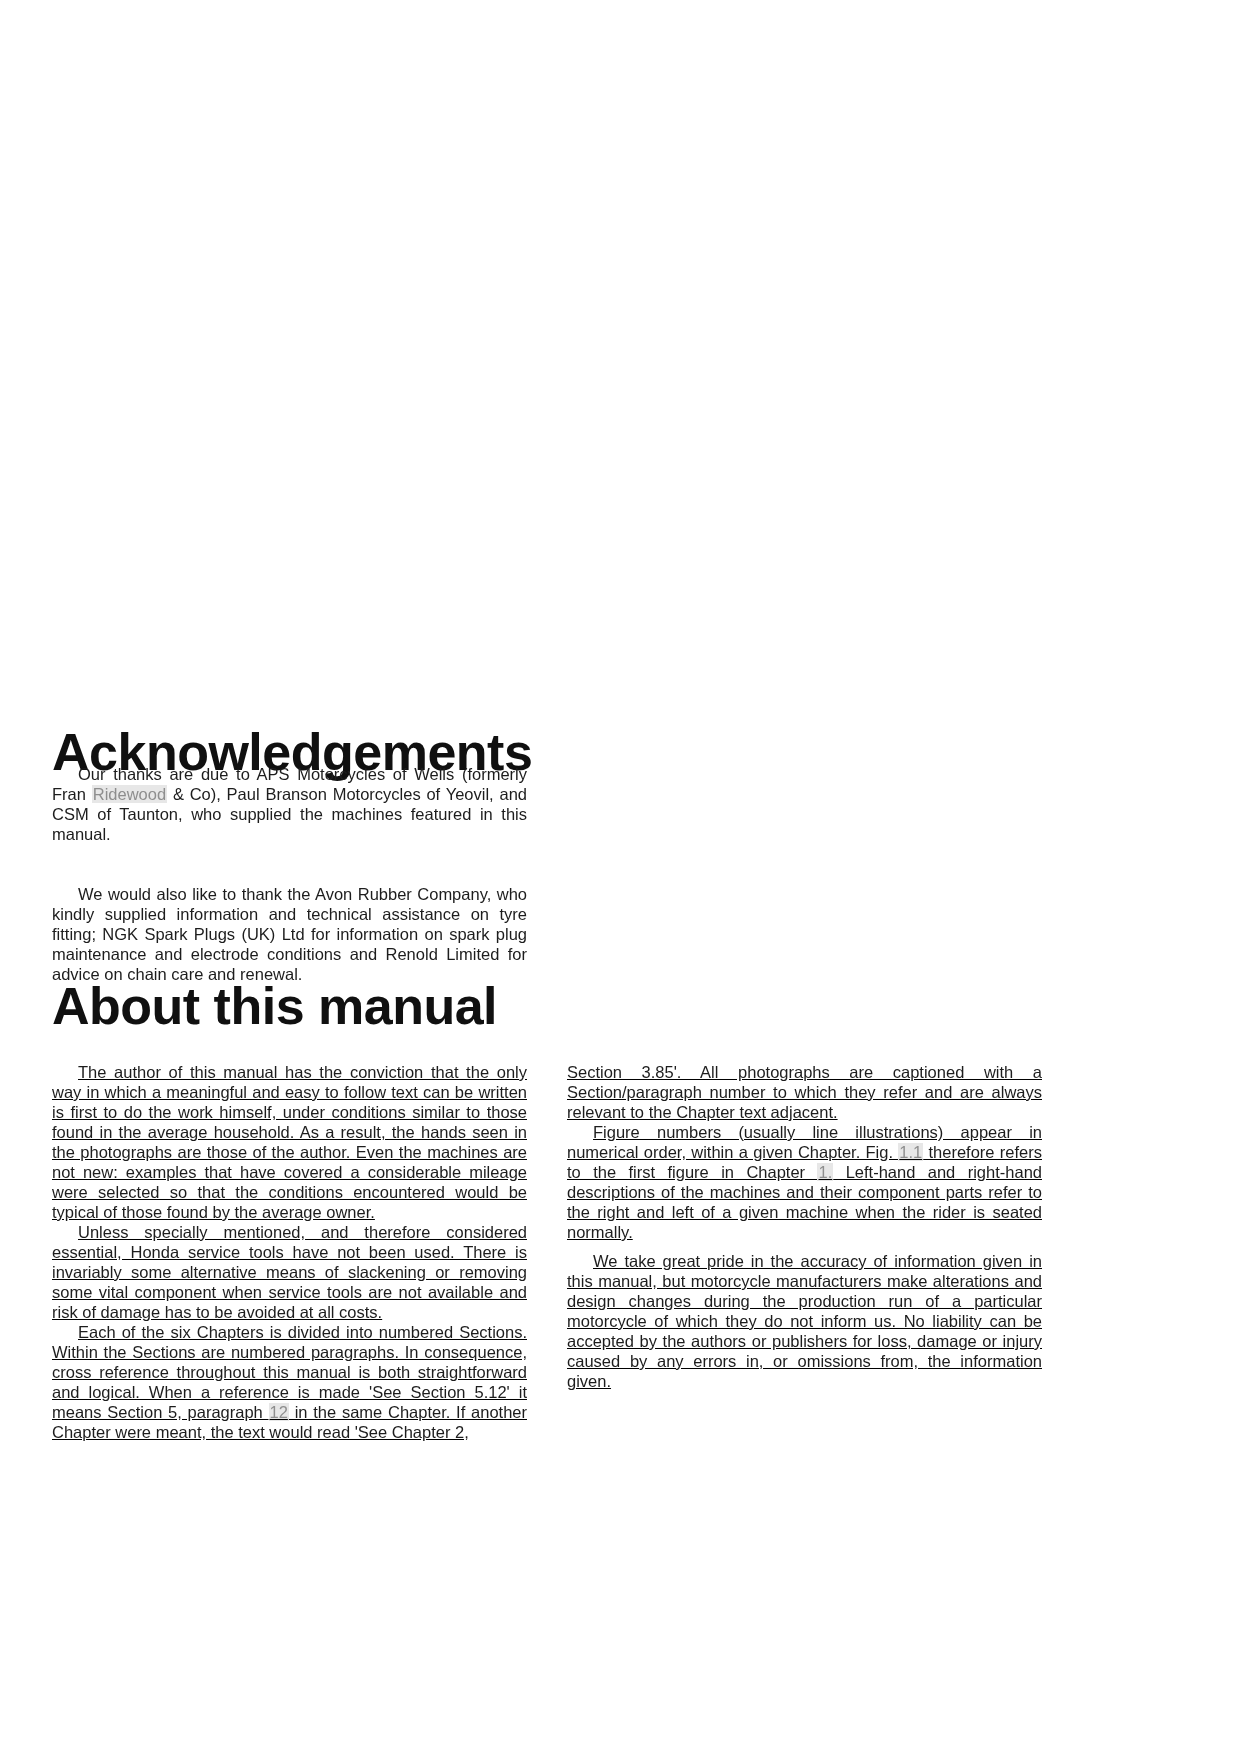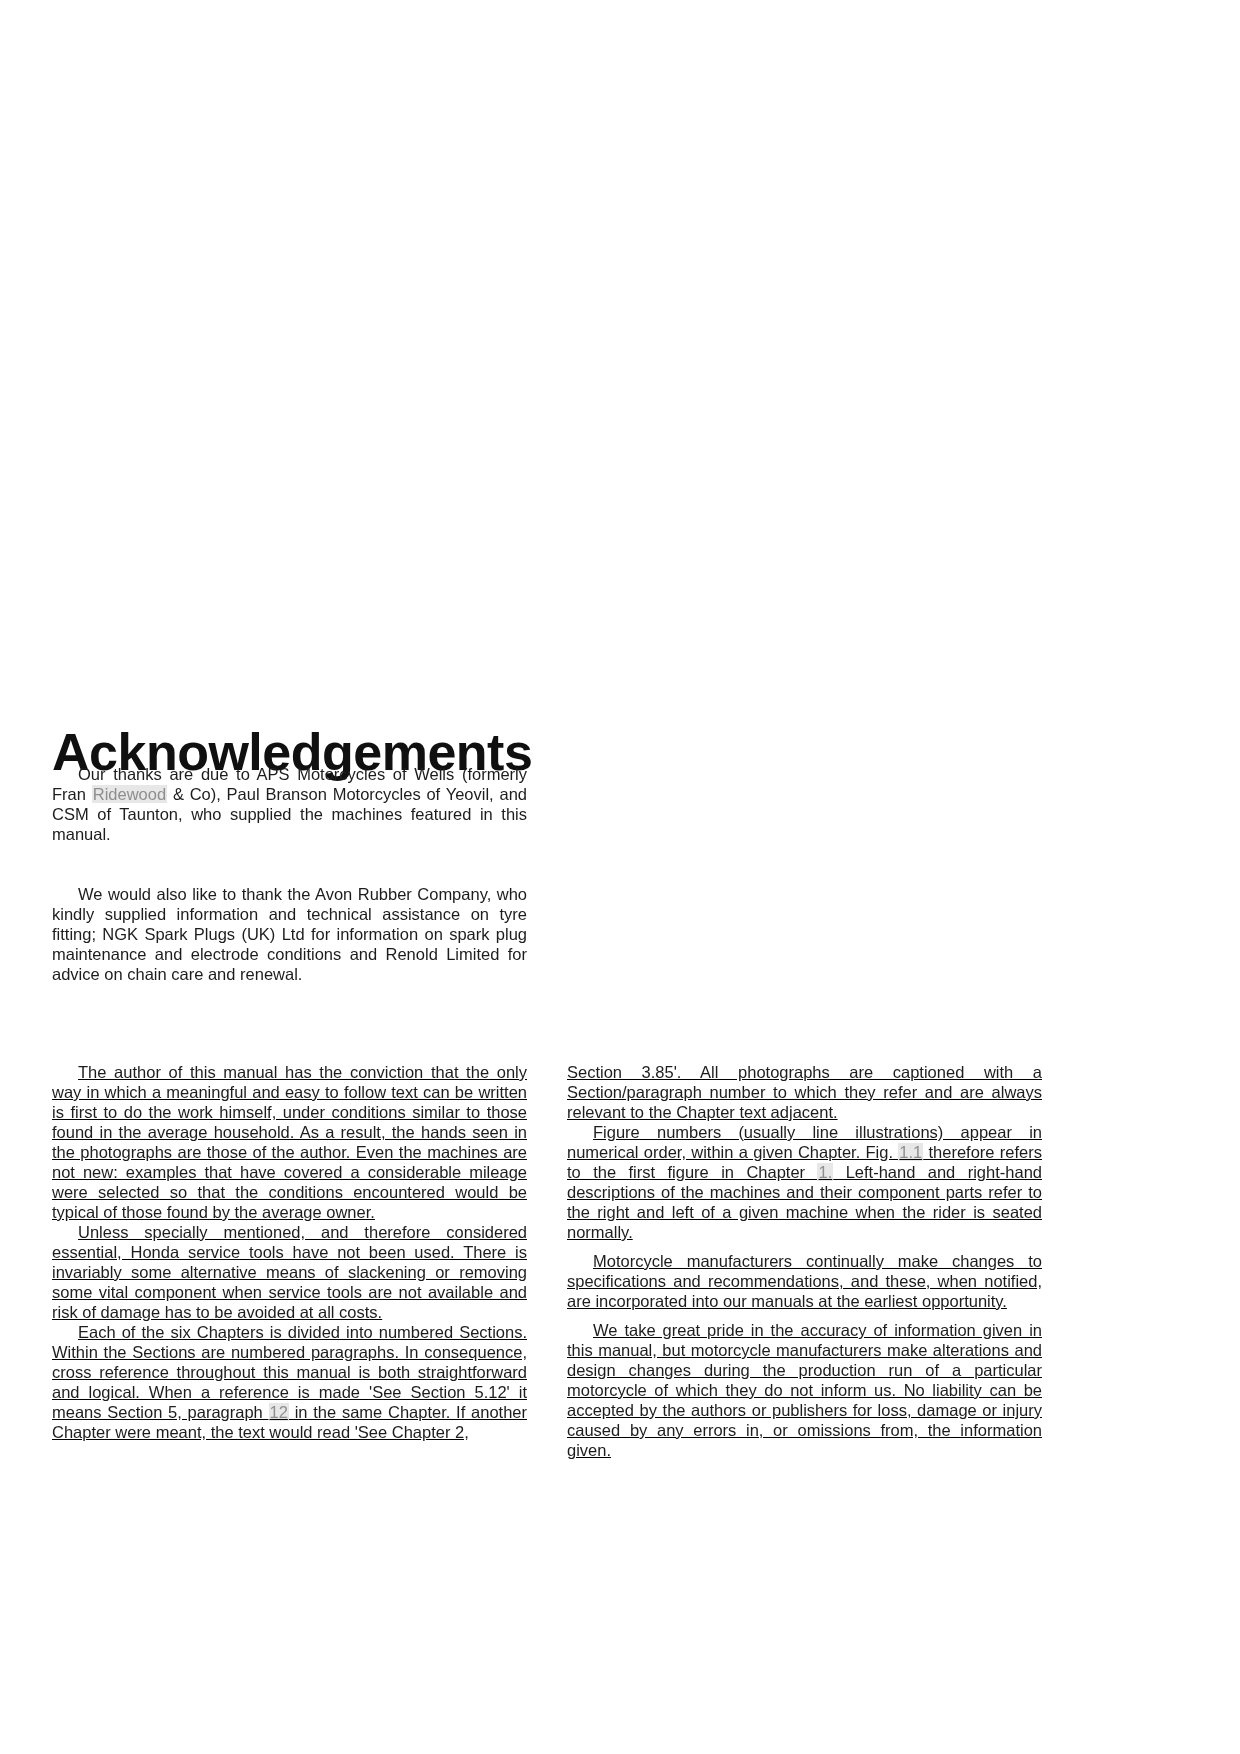--- a/index.html
+++ b/index.html
@@ -66,28 +66,28 @@
 
   <div class="columns" id="ack-columns">
     <div class="col">
         <p class="indent"><span>Our thanks are due to APS Motorcycles of Wells (formerly Fran </span><span class="muted">Ridewood</span><span> &amp; Co), Paul Branson Motorcycles of Yeovil, and CSM of Taunton, who supplied the machines featured in this manual.</span></p>
       </div>
     <div class="col">
         <p class="indent"><span>We would also like to thank the Avon Rubber Company, who kindly supplied information and technical assistance on tyre fitting; NGK Spark Plugs (UK) Ltd for information on spark plug maintenance and electrode conditions and Renold Limited for advice on chain care and renewal.</span></p>
       </div>
   </div>
 
+  <h1 class="section-heading" id="heading-about">About this manual</h1>
 
   <div class="columns" id="about-columns">
     <div class="col">
         <p class="indent"><span>The author of this manual has the conviction that the only way in which a meaningful and easy to follow text can be written is first to do the work himself, under conditions similar to those found in the average household. As a result, the hands seen in the photographs are those of the author. Even the machines are not new: examples that have covered a considerable mileage were selected so that the conditions encountered would be typical of those found by the average owner.</span></p>
         <p class="indent"><span>Unless specially mentioned, and therefore considered essential, Honda service tools have not been used. There is invariably some alternative means of slackening or removing some vital component when service tools are not available and risk of damage has to be avoided at all costs.</span></p>
         <p class="indent"><span>Each of the six Chapters is divided into numbered Sections. Within the Sections are numbered paragraphs. In consequence, cross reference throughout this manual is both straightforward and logical. When a reference is made 'See Section 5.12' it means Section 5, paragraph </span><span class="muted">12</span><span> in the same Chapter. If another Chapter were meant, the text would read 'See Chapter 2,</span></p>
       </div>
     <div class="col">
         <p><span>Section 3.85'. All photographs are captioned with a Section/paragraph number to which they refer and are always relevant to the Chapter text adjacent.</span></p>
         <p class="indent"><span>Figure numbers (usually line illustrations) appear in numerical order, within a given Chapter. Fig. </span><span class="muted">1.1</span><span> therefore refers to the first figure in Chapter </span><span class="muted">1.</span><span> Left-hand and right-hand descriptions of the machines and their component parts refer to the right and left of a given machine when the rider is seated normally.</span></p>
-        <p class="indent gap"><span>Motorcycle manufacturers continually make changes to specifications and recommendations, and these, when notified, are incorporated into our manuals at the earliest opportunity.</span></p>
         <p class="indent gap"><span>We take great pride in the accuracy of information given in this manual, but motorcycle manufacturers make alterations and design changes during the production run of a particular motorcycle of which they do not inform us. No liability can be accepted by the authors or publishers for loss, damage or injury caused by any errors in, or omissions from, the information given.</span></p>
       </div>
   </div>
 
 </div>
 
 </body></html>

